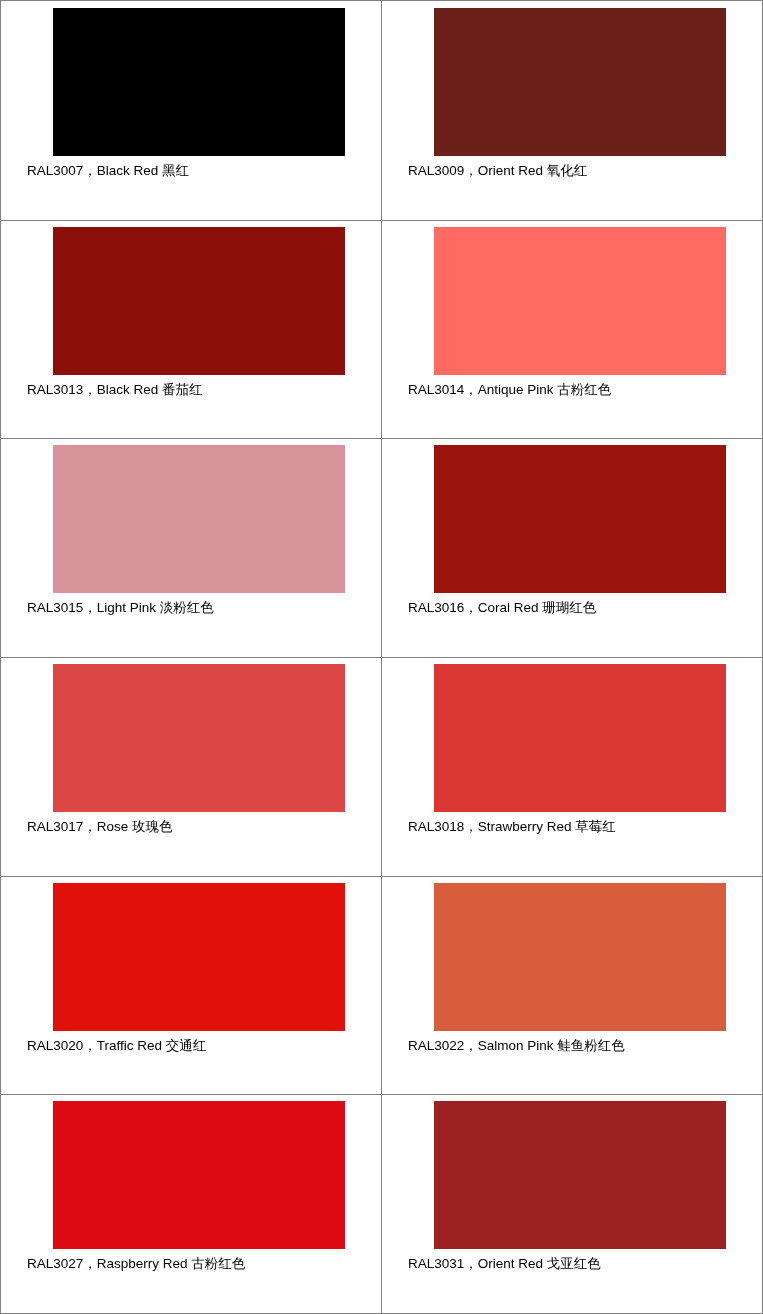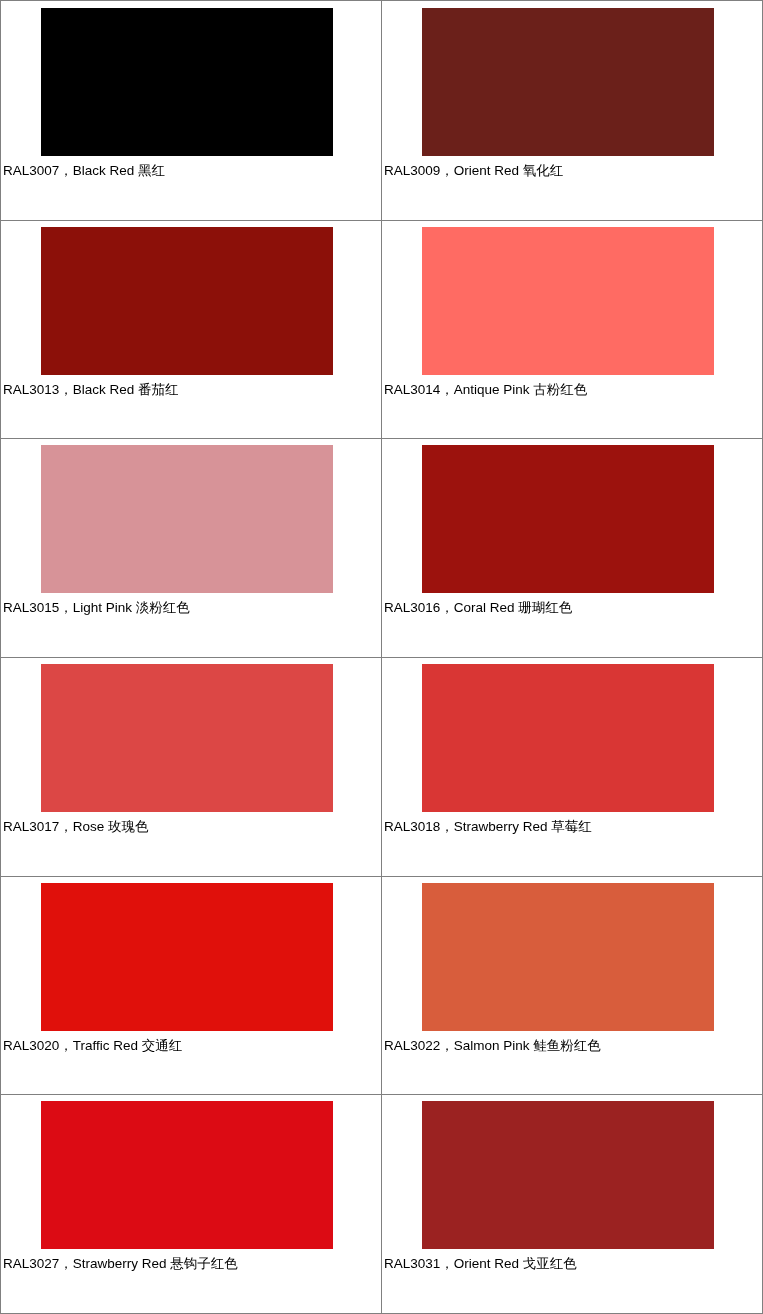--- a/index.html
+++ b/index.html
@@ -24,21 +24,21 @@
     border: 1px solid #808080;
     padding: 0;
     vertical-align: top;
   }
   .cell-inner {
     display: flex;
     flex-direction: column;
     justify-content: flex-start;
     height: 100%;
     box-sizing: border-box;
-    padding: 6px 8px 4px 0;
+    padding: 6px 8px 4px 24px;
   }
   .swatch {
     width: 292px;
     margin: 0 auto 0 auto;
     display: block;
   }
   .caption {
     font-size: 13.5px;
     line-height: 1.25;
     padding-top: 7px;
@@ -128,21 +128,21 @@
         <div class="cell-inner">
           <div class="swatch" style="background-color: rgb(216, 93, 60);"></div>
           <div class="caption">RAL3022，Salmon Pink 鲑鱼粉红色</div>
         </div>
       </td>
     </tr>
     <tr class="row-7">
       <td class="cell">
         <div class="cell-inner">
           <div class="swatch" style="background-color: rgb(220, 11, 20);"></div>
-          <div class="caption">RAL3027，Strawberry Red 悬钩子红色</div>
+          <div class="caption">RAL3027，Raspberry Red 古粉红色</div>
         </div>
       </td>
       <td class="cell">
         <div class="cell-inner">
           <div class="swatch" style="background-color: rgb(155, 34, 33);"></div>
           <div class="caption">RAL3031，Orient Red 戈亚红色</div>
         </div>
       </td>
     </tr>
   </tbody>

